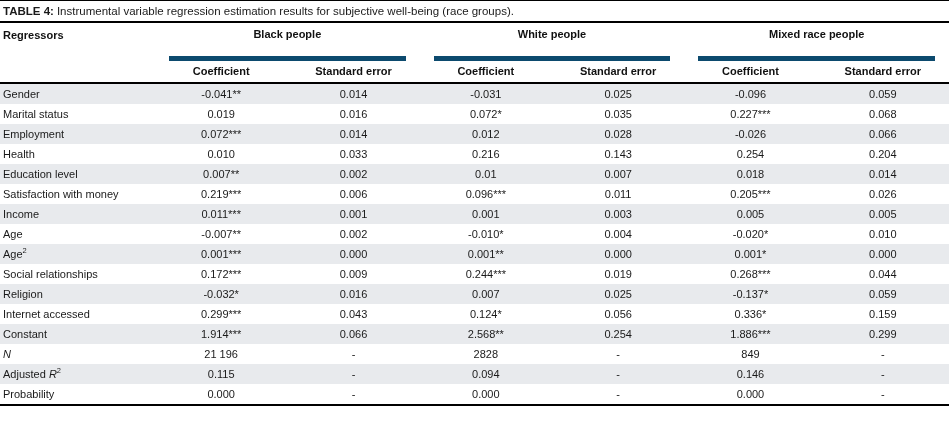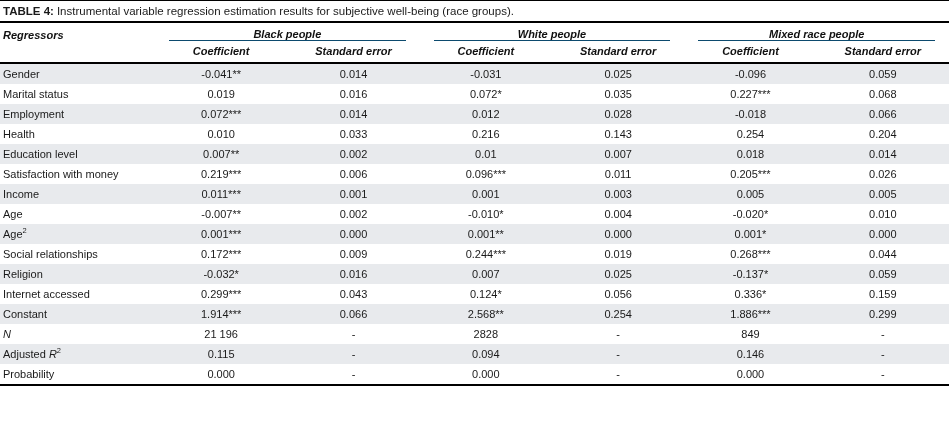--- a/index.html
+++ b/index.html
@@ -23,26 +23,26 @@
   .b { font-weight: bold; margin-right: 3px; }
 
   table {
     width: 100%;
     border-collapse: collapse;
     table-layout: fixed;
     border-bottom: 2px solid #000;
   }
   col.c-reg { width: 155px; }
   thead { border-bottom: 2px solid #000; }
-  thead th { font-weight: bold; font-size: 11px; color: #111; font-style: italic; }
+  thead th { font-weight: bold; font-size: 11px; color: #111; }
   th.reg { text-align: left; vertical-align: top; padding: 6px 3px 0 3px; }
   th.grp { padding: 4px 0 0 0; vertical-align: top; }
   .grp-line {
-    border-bottom: 1px solid #0c4a6e;
-    padding: 1px 0 0 0;
+    border-bottom: 5px solid #0c4a6e;
+    padding: 1px 0 16px 0;
     margin: 0 14px;
     text-align: center;
   }
   tr.subrow th { padding: 4px 0 5px 0; text-align: center; font-weight: bold; }
 
   tbody td {
     font-size: 11px;
     height: 20px;
     line-height: 20px;
     padding: 0 3px;
@@ -120,21 +120,21 @@
     <td class="val">0.227***</td>
     <td class="val">0.068</td>
   </tr>
 
   <tr>
     <td class="lbl"><span class="nm">Employment</span><span class="nm-it it"></span><sup class="nm-sup"></sup></td>
     <td class="val">0.072***</td>
     <td class="val">0.014</td>
     <td class="val">0.012</td>
     <td class="val">0.028</td>
-    <td class="val">-0.018</td>
+    <td class="val">-0.026</td>
     <td class="val">0.066</td>
   </tr>
 
   <tr>
     <td class="lbl"><span class="nm">Health</span><span class="nm-it it"></span><sup class="nm-sup"></sup></td>
     <td class="val">0.010</td>
     <td class="val">0.033</td>
     <td class="val">0.216</td>
     <td class="val">0.143</td>
     <td class="val">0.254</td>

